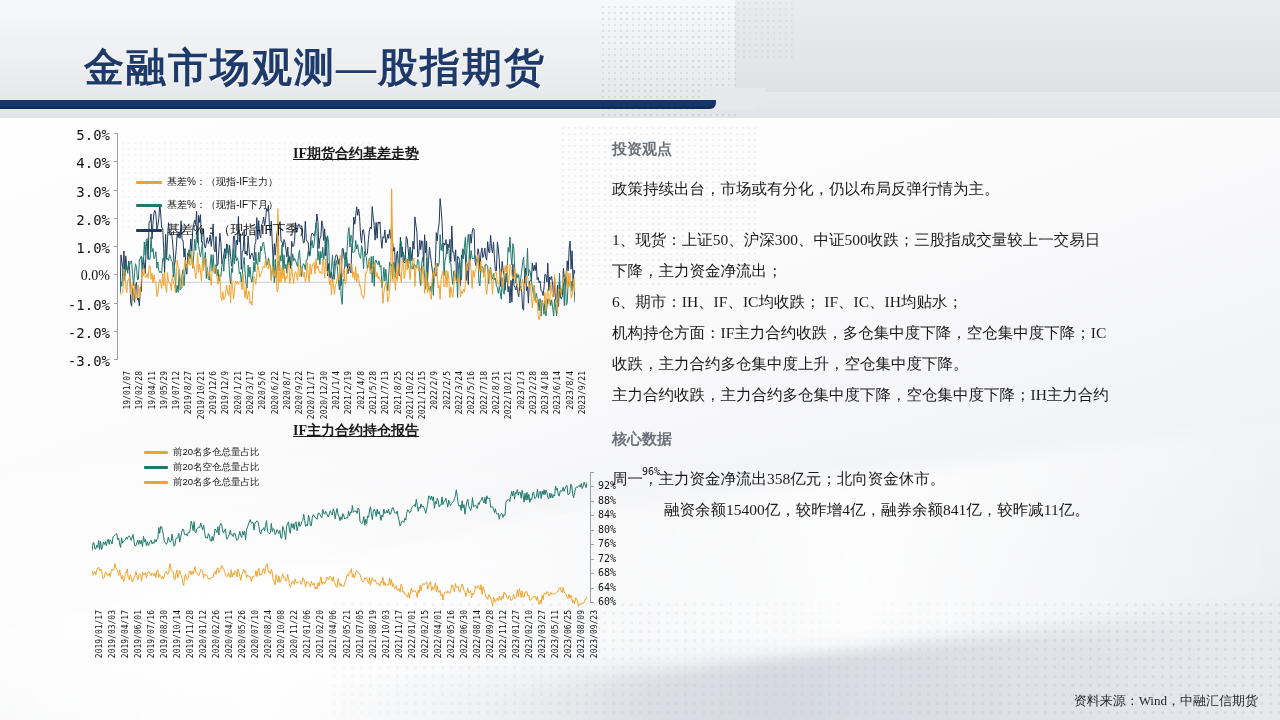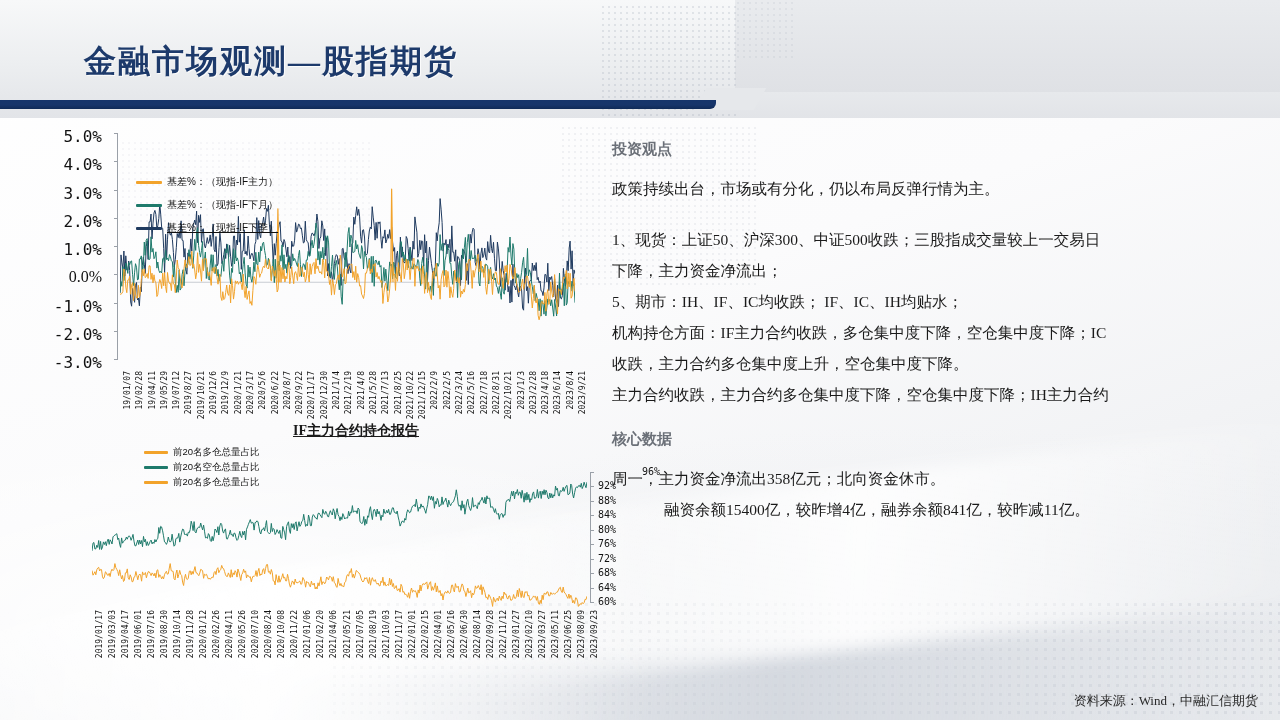--- a/index.html
+++ b/index.html
@@ -60,21 +60,21 @@
     position:absolute;left:0;top:100px;width:716px;height:9px;
     background:linear-gradient(180deg,#16356b 0%,#17356a 55%,#0f2a57 100%);
     border-radius:0 0 6px 0;
   }
   #header-wedge{
     position:absolute;left:700px;top:88px;width:60px;height:22px;
     background:#e6e8eb;transform:skewX(-30deg);
   }
   #page-title{
     position:absolute;left:84px;top:40px;
-    font-size:32px;font-weight:700;color:#1d3a6b;letter-spacing:2px;
+    font-size:40px;font-weight:700;color:#1d3a6b;letter-spacing:2px;
     text-shadow:1px 1px 0 rgba(255,255,255,.8);
     font-family:"Liberation Serif","DejaVu Serif",serif;
     white-space:nowrap;
   }
   
   .chart-block{position:absolute;}
   .chart-title{
     position:absolute;text-align:center;font-weight:700;
     color:#1a1a1a;text-decoration:underline;white-space:nowrap;
   }
@@ -84,21 +84,21 @@
   }
   .legend-row{display:flex;align-items:center;gap:5px;white-space:nowrap;}
   .legend-swatch{display:inline-block;width:26px;height:4px;border-radius:1px;}
   .legend-text{font-size:10px;color:#111;font-family:"Liberation Sans",sans-serif;}
   
   #chart1{left:56px;top:133px;width:530px;height:280px;}
   #chart1-title{left:150px;top:12px;width:300px;font-size:14px;}
   #chart1-legend{position:absolute;left:80px;top:42px;display:flex;flex-direction:column;gap:9px;}
   #chart1-plot{position:absolute;left:64px;top:8px;width:455px;height:226px;}
   #chart1-yaxis{position:absolute;left:0;top:0;width:62px;height:234px;}
-  #chart1-yaxis .axis-label{right:16px;font-size:16px;transform:translateY(-6px);}
+  #chart1-yaxis .axis-label{right:8px;font-size:14px;transform:translateY(-6px);}
   #chart1-xaxis{position:absolute;left:64px;top:238px;width:460px;height:58px;}
   #chart1-xaxis .xtick{
     position:absolute;top:0;transform-origin:left top;transform:rotate(-90deg) translateX(-100%);
     font-size:8px;font-family:"DejaVu Sans Mono","Liberation Mono",monospace;color:#111;
     white-space:nowrap;
   }
   
   #chart2{left:56px;top:420px;width:530px;height:260px;}
   #chart2-title{left:150px;top:2px;width:300px;font-size:14px;}
   #chart2-legend{position:absolute;left:88px;top:26px;display:flex;flex-direction:column;gap:2px;}
@@ -150,20 +150,21 @@
     <div id="header-rule"></div>
     <div id="page-title">金融市场观测—股指期货</div>
   </div>
 
   <div class="dotfield" id="dots-bottom"></div>
   <div id="swoosh3"></div>
   <div id="swoosh2"></div>
   <div id="swoosh1"></div>
 
   <div class="chart-block" id="chart1">
+    <div class="chart-title" id="chart1-title">IF期货合约基差走势</div>
 
     <div id="chart1-yaxis">
         <div class="axis-label" style="top: 0px;">5.0%</div>
         <div class="axis-line" style="width: 4px; height: 1px; top: 0px; right: 0px;"></div>
         <div class="axis-label" style="top: 28.25px;">4.0%</div>
         <div class="axis-line" style="width: 4px; height: 1px; top: 28.25px; right: 0px;"></div>
         <div class="axis-label" style="top: 56.5px;">3.0%</div>
         <div class="axis-line" style="width: 4px; height: 1px; top: 56.5px; right: 0px;"></div>
         <div class="axis-label" style="top: 84.75px;">2.0%</div>
         <div class="axis-line" style="width: 4px; height: 1px; top: 84.75px; right: 0px;"></div>
@@ -195,21 +196,21 @@
         <div class="legend-row">
           <span class="legend-swatch" style="background: rgb(242, 163, 43); width: 26px; height: 3px;"></span>
           <span class="legend-text" style="font-size: 10px;">基差%：（现指-IF主力）</span>
         </div>
         <div class="legend-row">
           <span class="legend-swatch" style="background: rgb(30, 122, 107); width: 26px; height: 3px;"></span>
           <span class="legend-text" style="font-size: 10px;">基差%：（现指-IF下月）</span>
         </div>
         <div class="legend-row">
           <span class="legend-swatch" style="background: rgb(31, 58, 95); width: 26px; height: 3px;"></span>
-          <span class="legend-text" style="font-size: 10px; text-decoration: underline;">基差%：（现指-IF下季）</span>
+          <span class="legend-text" style="font-size: 13px;">基差%：（现指-IF下季）</span>
         </div>
       </div>
     <div id="chart1-xaxis">
         <div class="xtick" style="left: 3px;">19/01/07</div>
         <div class="xtick" style="left: 15.2973px;">19/02/28</div>
         <div class="xtick" style="left: 27.5946px;">19/04/11</div>
         <div class="xtick" style="left: 39.8919px;">19/05/29</div>
         <div class="xtick" style="left: 52.1892px;">19/07/12</div>
         <div class="xtick" style="left: 64.4865px;">2019/8/27</div>
         <div class="xtick" style="left: 76.7838px;">2019/10/21</div>
@@ -337,21 +338,21 @@
         <div class="xtick" style="left: 498px;">2023/09/23</div>
       </div>
   </div>
 
   <div id="text-panel">
       <div class="section-head">投资观点</div>
       <div class="body-line">政策持续出台，市场或有分化，仍以布局反弹行情为主。</div>
       <div class="gap"></div>
       <div class="body-line">1、现货：上证50、沪深300、中证500收跌；三股指成交量较上一交易日</div>
       <div class="body-line">下降，主力资金净流出；</div>
-      <div class="body-line">5、期市：IH、IF、IC均收跌； IF、IC、IH均贴水；</div>
+      <div class="body-line">6、期市：IH、IF、IC均收跌； IF、IC、IH均贴水；</div>
       <div class="body-line">机构持仓方面：IF主力合约收跌，多仓集中度下降，空仓集中度下降；IC</div>
       <div class="body-line">收跌，主力合约多仓集中度上升，空仓集中度下降。</div>
       <div class="body-line">主力合约收跌，主力合约多仓集中度下降，空仓集中度下降；IH主力合约</div>
       <div class="gap"></div>
       <div class="section-head">核心数据</div>
       <div class="body-line">周一，主力资金净流出358亿元；北向资金休市。</div>
       <div class="body-line indent">融资余额15400亿，较昨增4亿，融券余额841亿，较昨减11亿。</div>
     </div>
 
   <div id="footer-source">资料来源：Wind，中融汇信期货</div>

